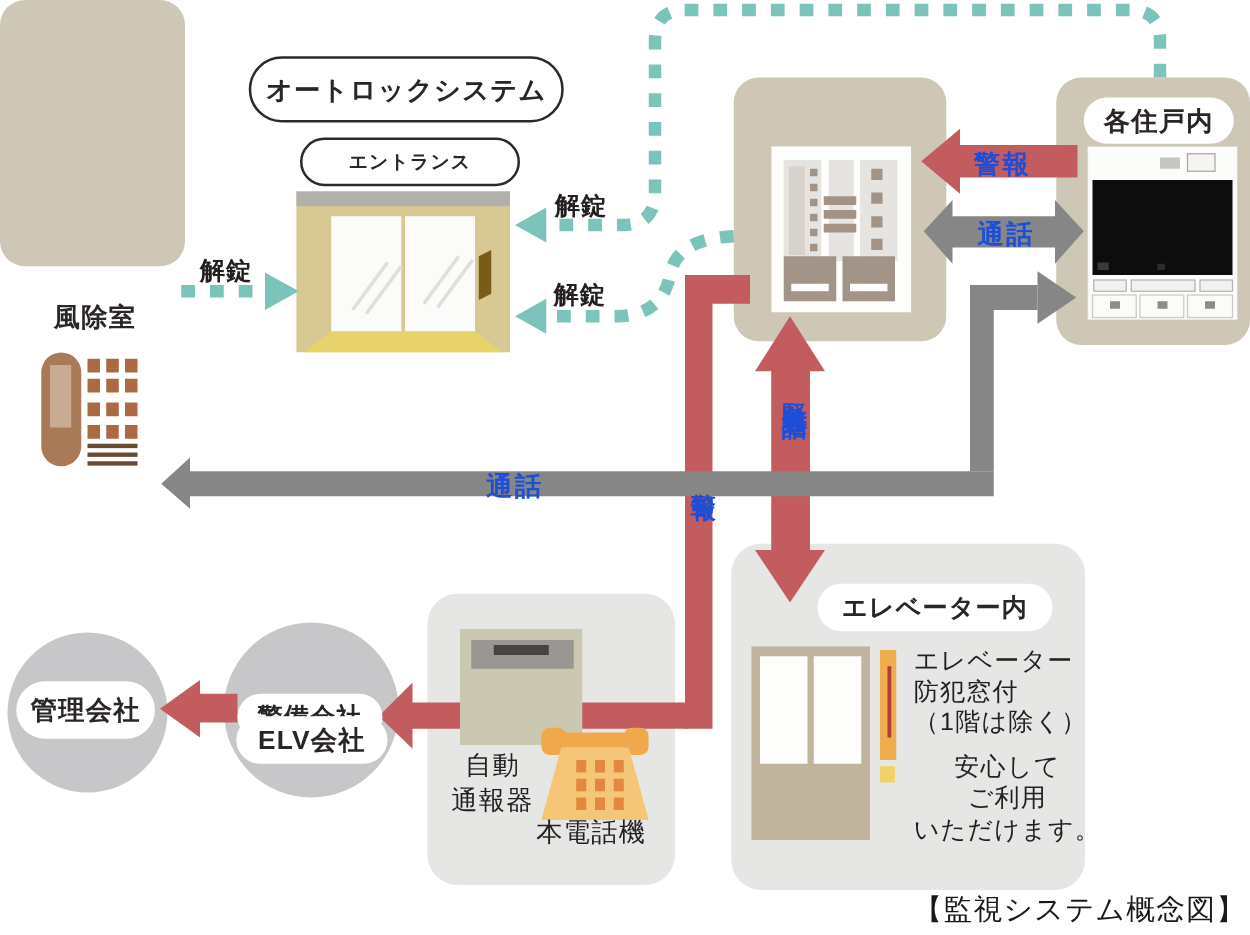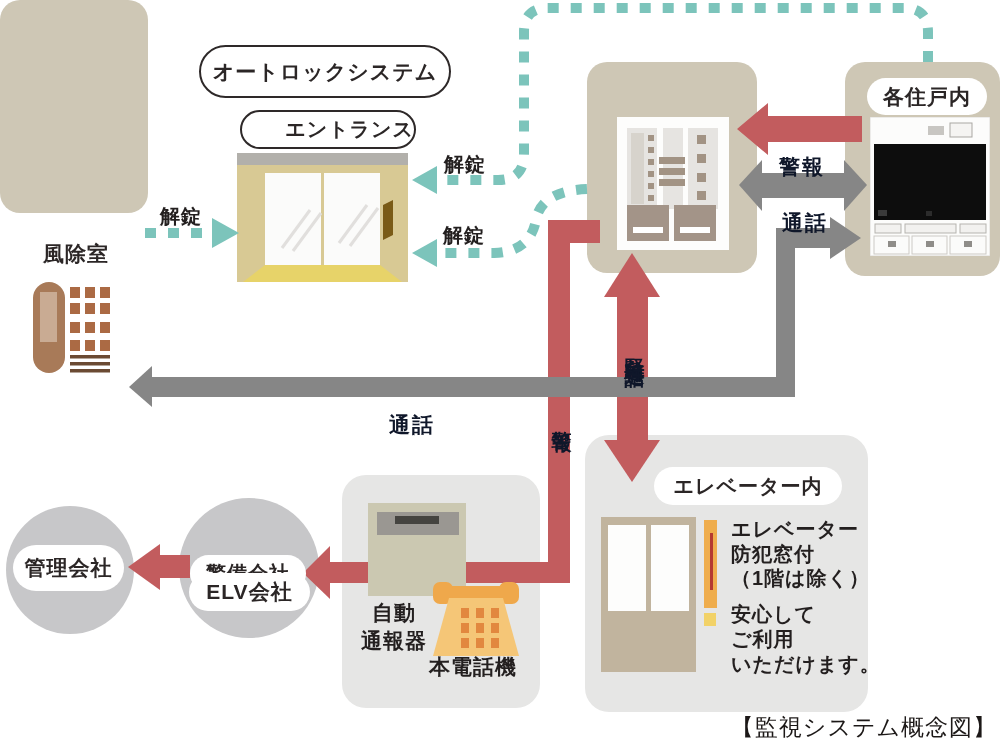--- a/index.html
+++ b/index.html
@@ -15,23 +15,23 @@
   
   .pill{
     position:absolute;z-index:7;background:#ffffff;border-radius:999px;
     display:flex;align-items:center;justify-content:center;
     font-weight:600;white-space:nowrap;letter-spacing:1px;
   }
   .pill.bordered{border:2.5px solid #2e2929;}
   
   .lbl{position:absolute;z-index:8;font-weight:600;white-space:nowrap;}
   .black-lbl{color:#231f1f;font-size:20px;letter-spacing:1px;}
-  .white-lbl{color:#0f172a;letter-spacing:2px;margin-top:36px;}
+  .white-lbl{color:#1d4ed8;letter-spacing:2px;}
   .vtext{writing-mode:vertical-rl;text-orientation:upright;letter-spacing:2px;}
-  .note{position:absolute;z-index:8;color:#231f1f;font-weight:700;font-size:20px;line-height:24.5px;letter-spacing:1px;}
+  .note{position:absolute;z-index:8;color:#231f1f;font-weight:400;font-size:20px;line-height:24.5px;letter-spacing:1px;}
   #caption{
     position:absolute;z-index:8;right:3px;top:712px;color:#1c1817;
     font-family:"Liberation Serif","DejaVu Serif",serif;font-size:23px;font-weight:400;letter-spacing:1px;
   }
   .illo{position:absolute;z-index:2;}
   .illo-top{position:absolute;z-index:6;}
   svg{display:block;}
   #arrows-layer{position:absolute;left:0;top:0;z-index:5;}
 </style>
 </head>
@@ -223,21 +223,21 @@
         <rect x="58" y="41" width="8" height="10"></rect>
       <rect x="28" y="56" width="8" height="10"></rect>
         <rect x="43" y="56" width="8" height="10"></rect>
         <rect x="58" y="56" width="8" height="10"></rect>
     </g>
   </svg>
 
   <div class="pill bordered" style="left:199px;top:45px;width:248px;height:49px;font-size:21px;">
     <span>オートロックシステム</span>
   </div>
-  <div class="pill bordered" style="left:240px;top:110px;width:172px;height:35px;font-size:20px;justify-content:flex-end;">
+  <div class="pill bordered" style="left:240px;top:110px;width:172px;height:35px;font-size:15px;">
     <span>エントランス</span>
   </div>
   <div class="pill" style="left:24px;top:225px;width:104px;height:43px;font-size:21px;align-items:flex-end;">
     <span>風除室</span>
   </div>
   <div class="pill" style="left:867px;top:78px;width:120px;height:37px;font-size:21px;">
     <span>各住戸内</span>
   </div>
   <div class="pill" style="left:654px;top:467px;width:188px;height:38px;font-size:20px;">
     <span>エレベーター内</span>
@@ -265,21 +265,21 @@
     <div>自動</div>
     <div>通報器</div>
   </div>
   <div class="note" style="left:429px;top:655px;font-size:21px;">本電話機</div>
 
   <div class="note" style="left:731px;top:517px;">
     <div>エレベーター</div>
     <div>防犯窓付</div>
     <div>（1階は除く）</div>
   </div>
-  <div class="note" style="left:731px;top:602px;line-height:25px;">
+  <div class="note" style="left:731px;top:602px;line-height:25px;text-align:center;">
     <div>安心して</div>
     <div>ご利用</div>
     <div>いただけます。</div>
   </div>
 
   <div id="caption">【監視システム概念図】</div>
 
 </div>
 
 </body></html>

